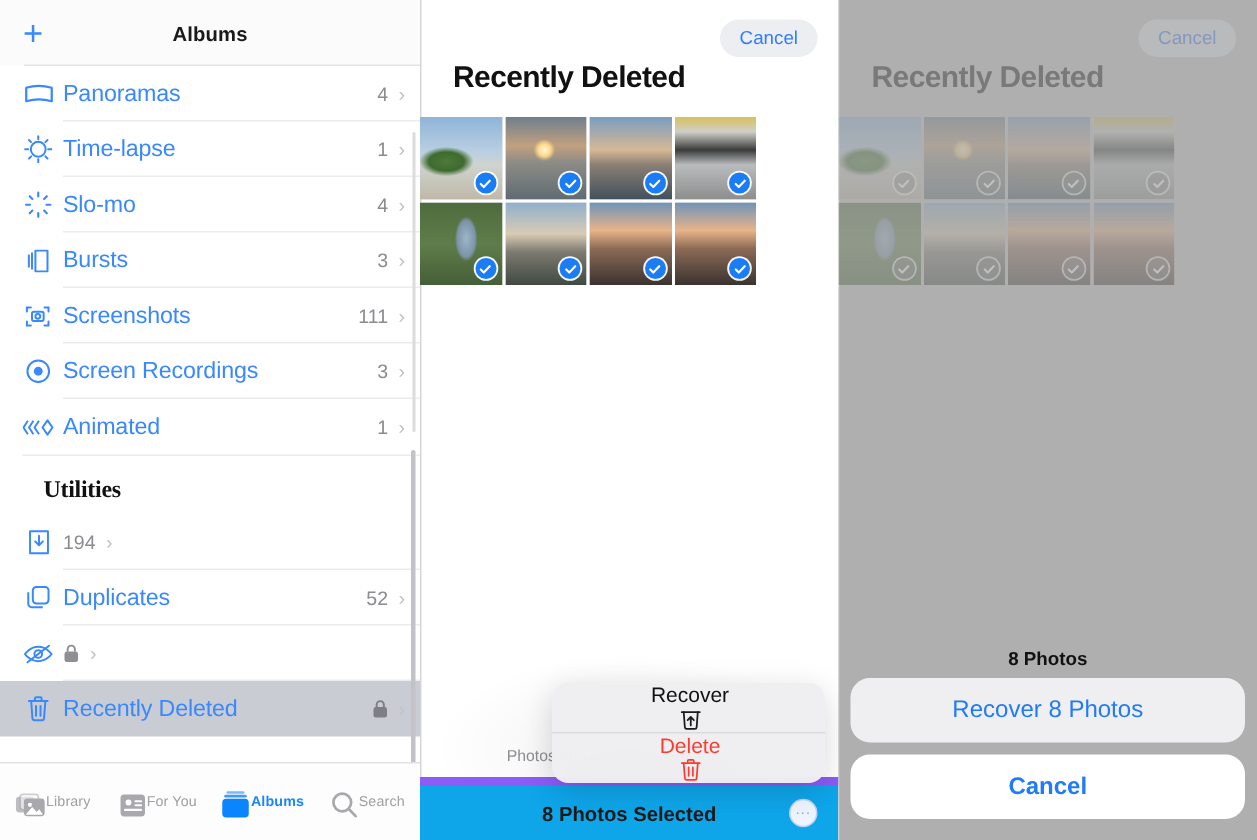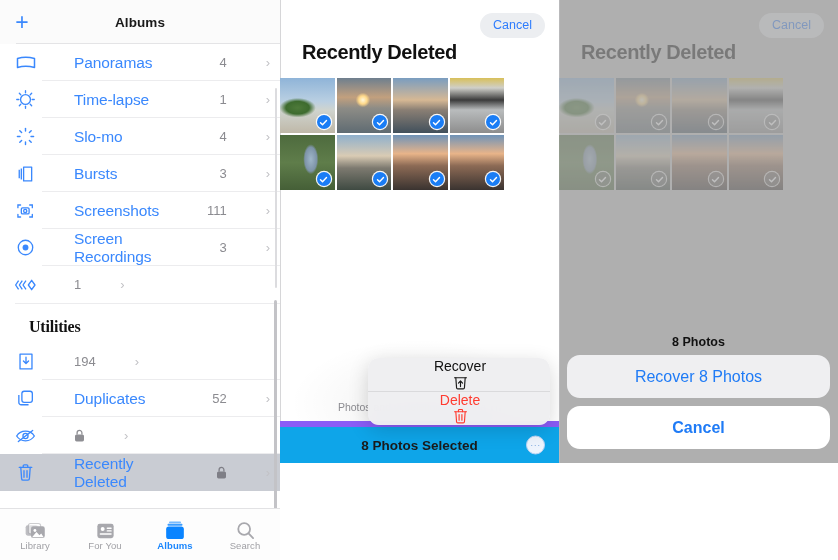--- a/index.html
+++ b/index.html
@@ -40,21 +40,20 @@
   .sb-header-rule {
     position:absolute; left:16px; right:0; bottom:0;
     height:1px; background:#e4e4e6;
   }
   .sb-list { background:#fff; }
   .sb-row {
     height:37px;
     display:flex; align-items:center;
     padding-left:9px; padding-right:10px;
     position:relative;
-    gap:32px;
   }
   .sb-row.selected { background:#c9ccd3; }
   .sb-row .rule {
     position:absolute; left:42px; right:0; bottom:0; height:1px;
     background:#ececee;
   }
   .sb-icon {
     width:33px; flex:0 0 33px;
     display:flex; align-items:center; justify-content:center;
     color:#3a88fd;
@@ -90,32 +89,32 @@
   }
 
   
   .tabbar {
     position:absolute; bottom:0; left:0; width:280px; height:52px;
     background:#fdfdfd;
     border-top:1px solid #e2e2e4;
     display:flex; align-items:center;
   }
   .tab {
-    flex:1; display:flex; flex-direction:column;
+    flex:1; display:flex; flex-direction:row;
     align-items:center; justify-content:center; gap:0;
   }
   .tab-label { font-size:9.5px; color:#a0a0a5; letter-spacing:0.1px; }
   .tab.active .tab-label { color:#1a86fd; font-weight:bold; }
   .tab-ico { height:22px; display:flex; align-items:flex-end; color:#a8a8ad; }
   .tab.active .tab-ico { color:#0a84ff; }
 
   
   .panel {
     position:relative;
-    width:279px; height:463px;
+    width:279px; height:560px;
     flex:0 0 279px;
     overflow:hidden;
     background:#fff;
   }
   .panel.right { background:#c7c7c7; }
   .panel .pcontent { position:absolute; inset:0; }
   .panel.right .pcontent { opacity:0.42; }
 
   .p-top { position:relative; height:78px; }
   .cancel-pill {
@@ -363,20 +362,21 @@
         <div class="sb-icon">
           <svg width="21" height="18" viewBox="0 0 22 19">
               <g fill="none" stroke="currentColor" stroke-width="1.4" stroke-linejoin="round">
                 <path d="M14 9.5 L17.5 4.5 L21 9.5 L17.5 14.5 Z"></path>
                 <path d="M11.5 4.8 L8.4 9.5 L11.5 14.2"></path>
                 <path d="M7.6 4.8 L4.5 9.5 L7.6 14.2"></path>
                 <path d="M3.7 4.8 L0.6 9.5 L3.7 14.2"></path>
               </g>
             </svg>
         </div>
+        <div class="sb-label">Animated</div>
         <div class="sb-count">1</div>
         <div class="chev">›</div>
 
       </div>
 
       <div class="sb-divider"></div>
       <div class="sb-section">Utilities</div>
 
       <div class="sb-row">
         <div class="sb-icon">

